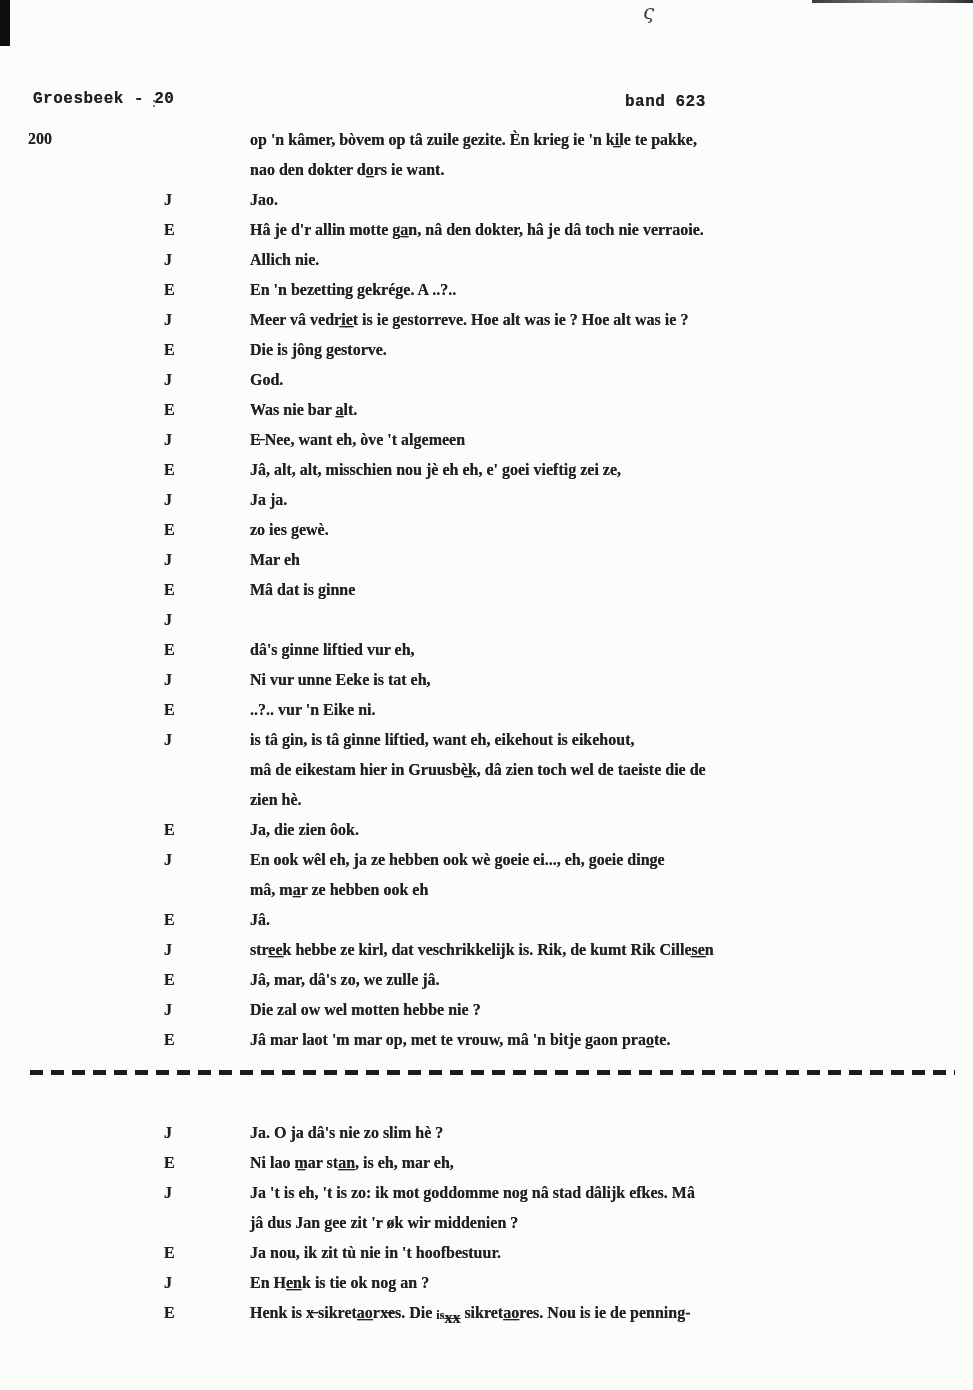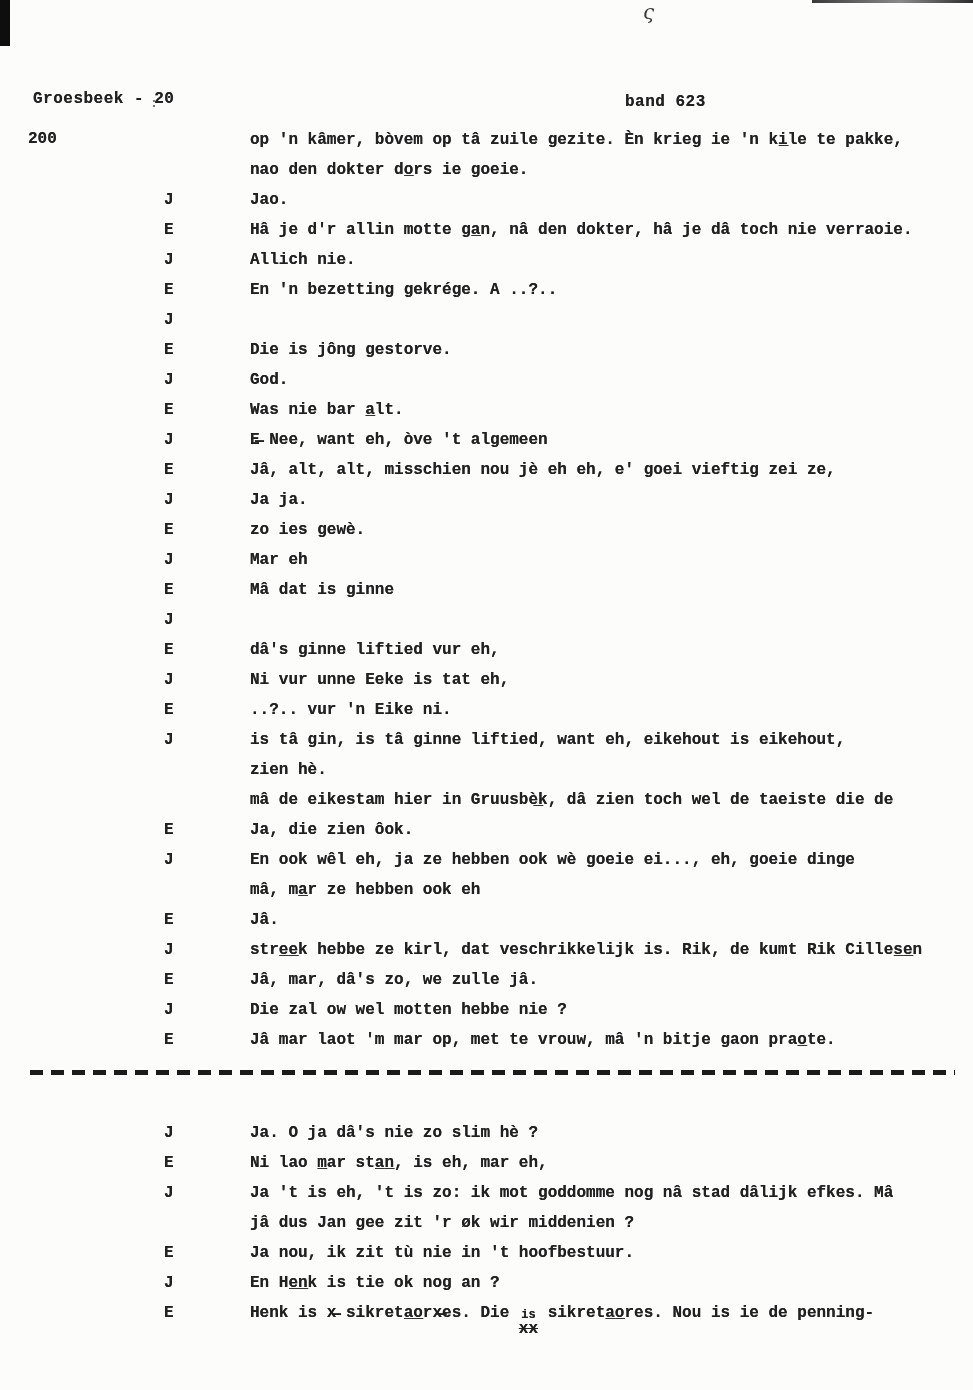--- a/index.html
+++ b/index.html
@@ -16,32 +16,32 @@
   }
   .abs{position:absolute;}
   .corner-mark{left:0;top:0;width:10px;height:46px;background:#0e0e0e;}
   .edge-line{left:812px;top:0;width:161px;height:3px;
     background:linear-gradient(90deg,#3a3a3a,#8a8a8a 55%,#2c2c2c);}
   .squiggle{left:643px;top:0px;font-family:"DejaVu Serif",serif;font-style:italic;
     font-weight:400;font-size:20px;color:#3a3a3a;text-shadow:none;}
   .hdr-left{left:33px;top:90px;letter-spacing:.5px;text-align:center;}
   .hdr-suffix{left:150px;top:96px;color:#777;font-size:13px;}
   .hdr-right{left:625px;top:93px;letter-spacing:.5px;}
-  .transcript{position:absolute;left:0;top:128px;width:973px;}
+  .transcript{position:absolute;left:0;top:128px;width:973px;font-family:Liberation Serif, serif;}
   .margin-num{position:absolute;left:28px;top:2px;}
   .row{position:relative;height:30px;white-space:pre;}
   .speaker{position:absolute;left:164px;top:3px;}
   .linetext{position:absolute;left:250px;top:3px;}
   .separator{
     margin:12px 0 46px 30px;
     width:925px;height:5px;
     background-image:repeating-linear-gradient(90deg,#1b1b1b 0px,#1b1b1b 13px,transparent 13px,transparent 21px);
   }
   .correction{
-    display:inline-flex;flex-direction:column;align-items:center;
+    display:inline-flex;flex-direction:row;align-items:center;
     vertical-align:-3px;line-height:1;
   }
   .corr-above{font-size:12px;line-height:9px;transform:translateY(-2px);}
   .corr-struck{text-decoration:line-through;line-height:15px;text-align:center;}
 </style>
 </head>
 <body>
 
 <div class="page">
 
@@ -55,40 +55,41 @@
 
   <div class="transcript">
     <span class="margin-num">200</span>
 
   <div class="row">
       <span class="speaker"></span>
       <span class="linetext">op 'n kâmer, bòvem op tâ zuile gezite. Èn krieg ie 'n ki̲le te pakke,</span>
     </div>
       <div class="row">
       <span class="speaker"></span>
-      <span class="linetext">nao den dokter do̲rs ie goeie.</span>
+      <span class="linetext">nao den dokter do̲rs ie want.</span>
     </div>
       <div class="row">
       <span class="speaker">J</span>
       <span class="linetext">Jao.</span>
     </div>
       <div class="row">
       <span class="speaker">E</span>
       <span class="linetext">Hâ je d'r allin motte ga̲n, nâ den dokter, hâ je dâ toch nie verraoie.</span>
     </div>
       <div class="row">
       <span class="speaker">J</span>
       <span class="linetext">Allich nie.</span>
     </div>
       <div class="row">
       <span class="speaker">E</span>
       <span class="linetext">En 'n bezetting gekrége. A ..?..</span>
     </div>
       <div class="row">
       <span class="speaker">J</span>
+      <span class="linetext">Meer vâ vedri̲e̲t is ie gestorreve. Hoe alt was ie ? Hoe alt was ie ?</span>
     </div>
       <div class="row">
       <span class="speaker">E</span>
       <span class="linetext">Die is jông gestorve.</span>
     </div>
       <div class="row">
       <span class="speaker">J</span>
       <span class="linetext">God.</span>
     </div>
       <div class="row">
@@ -133,27 +134,27 @@
       <div class="row">
       <span class="speaker">E</span>
       <span class="linetext">..?.. vur 'n Eike ni.</span>
     </div>
       <div class="row">
       <span class="speaker">J</span>
       <span class="linetext">is tâ gin, is tâ ginne liftied, want eh, eikehout is eikehout,</span>
     </div>
       <div class="row">
       <span class="speaker"></span>
+      <span class="linetext">mâ de eikestam hier in Gruusbè̲k, dâ zien toch wel de taeiste die de</span>
+    </div>
+      <div class="row">
+      <span class="speaker"></span>
       <span class="linetext">zien hè.</span>
     </div>
       <div class="row">
-      <span class="speaker"></span>
-      <span class="linetext">mâ de eikestam hier in Gruusbè̲k, dâ zien toch wel de taeiste die de</span>
-    </div>
-      <div class="row">
       <span class="speaker">E</span>
       <span class="linetext">Ja, die zien ôok.</span>
     </div>
       <div class="row">
       <span class="speaker">J</span>
       <span class="linetext">En ook wêl eh, ja ze hebben ook wè goeie ei..., eh, goeie dinge</span>
     </div>
       <div class="row">
       <span class="speaker"></span>
       <span class="linetext">mâ, ma̲r ze hebben ook eh</span>

